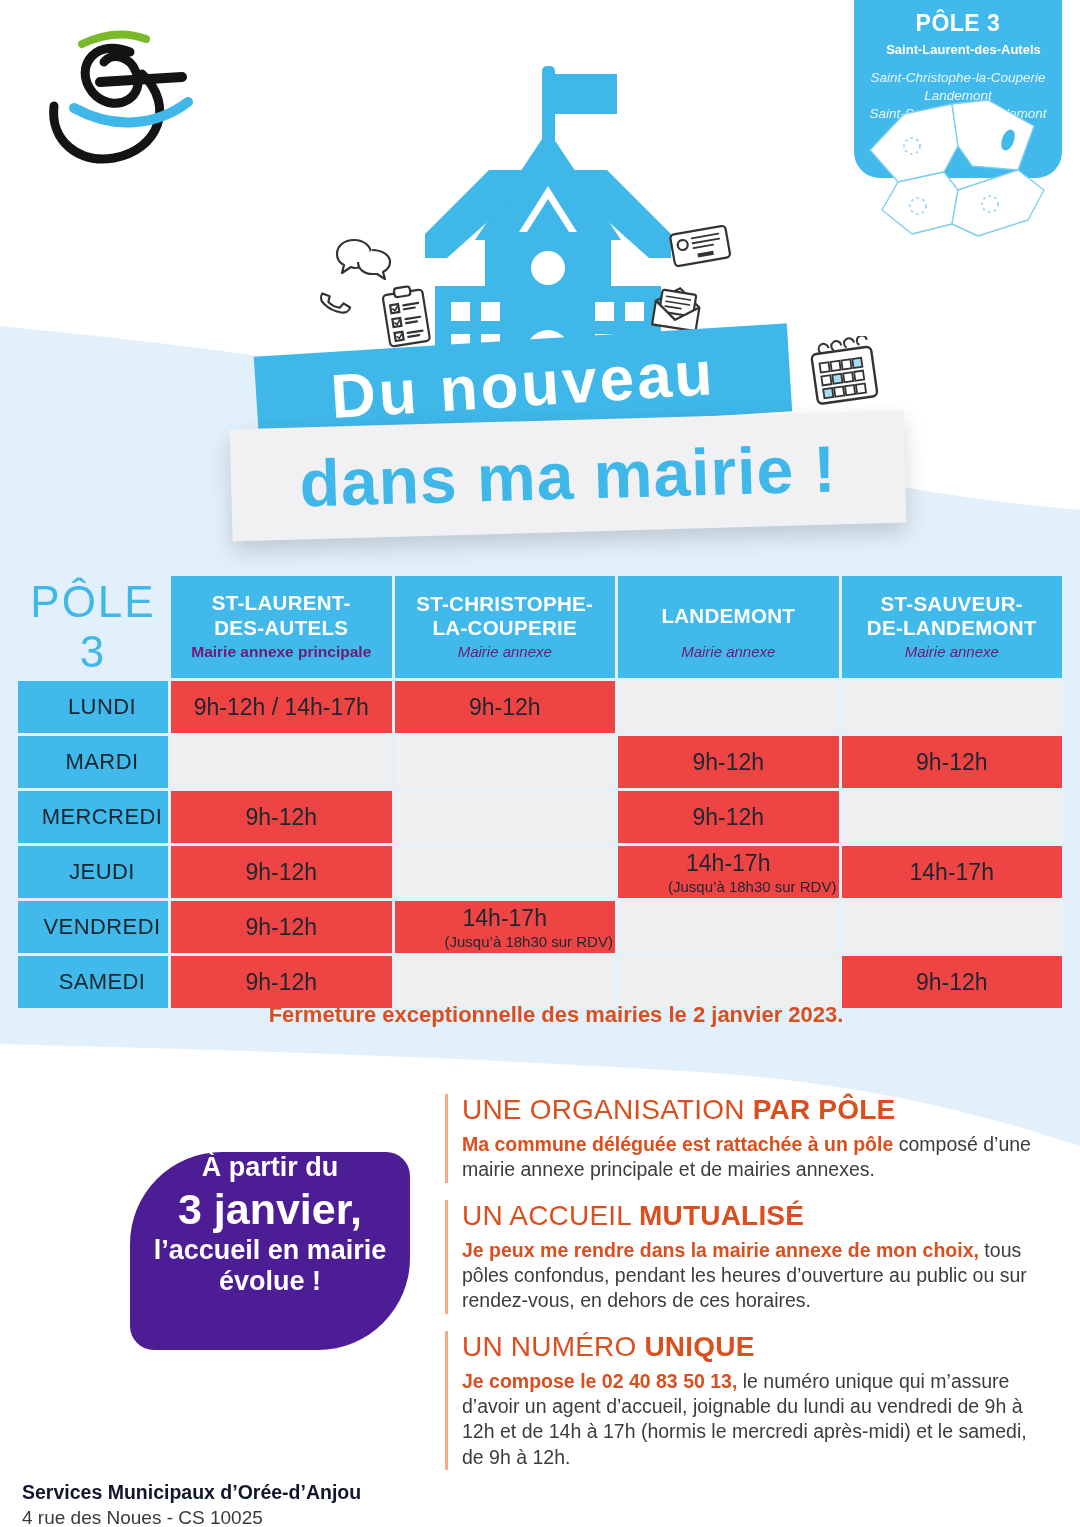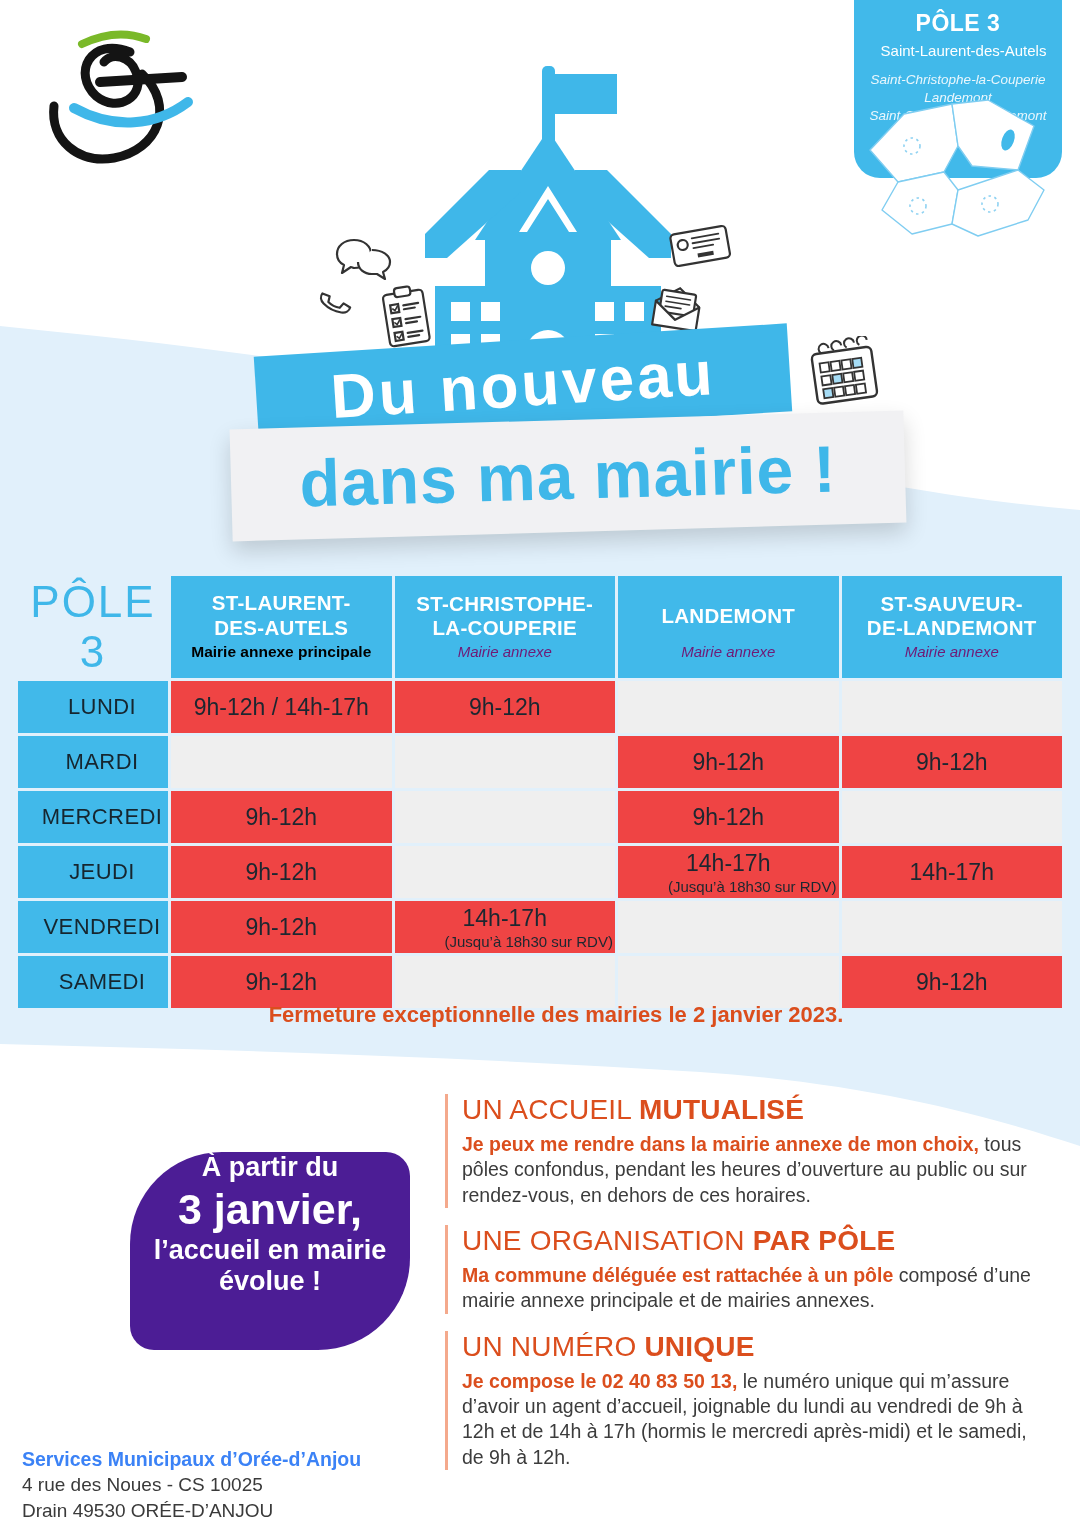--- a/index.html
+++ b/index.html
@@ -12,21 +12,21 @@
 
   
   #logo{left:30px;top:22px;width:170px;height:150px;z-index:3;}
   #logo-text{left:26px;top:132px;width:180px;font-family:"DejaVu Serif",serif;font-style:italic;
              font-size:27px;color:#151515;z-index:3;}
 
   
   #pole-card{right:18px;top:0;width:208px;height:178px;background:#41B9EA;
              border-radius:0 0 26px 26px;z-index:3;color:#fff;text-align:center;}
   #pole-card .title{font-size:23px;font-weight:800;margin-top:10px;letter-spacing:.5px;}
-  #pole-card .main{font-size:15px;font-weight:400;margin-top:5px;margin-left:11px;}
+  #pole-card .main{font-size:13px;font-weight:700;margin-top:5px;margin-left:11px;}
   #pole-card .others{font-size:13.5px;font-style:italic;line-height:1.33;margin-top:12px;color:#eaf7fd;}
   #pole-map{right:20px;top:98px;width:204px;height:140px;z-index:4;}
 
   
   #building{left:423px;top:62px;width:250px;height:320px;z-index:1;}
   .mini-icon{z-index:1;}
 
   
   #banner-blue{left:256px;top:340px;width:534px;height:88px;background:#3FB7E9;
                transform:rotate(-3.6deg);z-index:2;display:flex;align-items:center;justify-content:center;}
@@ -39,21 +39,21 @@
   
   #schedule{left:15px;top:573px;width:1050px;z-index:2;}
   table.sched{width:1050px;border-collapse:separate;border-spacing:3px;table-layout:fixed;}
   table.sched col.daycol{width:150px;}
   th.pole-label{background:transparent;color:#3FB7E9;font-size:44px;font-weight:400;
                 letter-spacing:2px;text-align:center;}
   th.col-h{background:#41B9EA;color:#fff;height:86px;vertical-align:middle;padding:4px 2px 0 2px;}
   .col-name{min-height:50px;display:flex;align-items:center;justify-content:center;
             white-space:pre-line;font-weight:700;font-size:20.5px;line-height:1.18;letter-spacing:.3px;}
   .col-sub{font-size:15px;font-style:italic;font-weight:400;padding:2px 0 7px 0;color:#701a75;}
-  .col-sub.principal{font-style:normal;font-weight:700;font-size:15.5px;color:#000000;}
+  .col-sub.principal{font-style:normal;font-weight:700;font-size:15.5px;color:#701a75;}
   th.day{background:#41B9EA;color:#16262F;font-size:22px;font-weight:500;letter-spacing:.4px;padding-left:19px;}
   td{height:50px;text-align:center;vertical-align:middle;}
   td.open{background:#ef4444;color:#1C2730;}
   td.closed{background:#EFEFEF;}
   td .hours{font-size:23px;font-weight:500;}
   td .note{font-size:15px;margin-top:1px;padding-left:48px;}
 
   
   #closure{left:16px;top:1002px;width:1080px;text-align:center;color:#DB4E1D;
            font-size:22px;font-weight:700;z-index:2;}
@@ -70,21 +70,21 @@
   
   #sections{left:445px;top:1094px;width:605px;z-index:2;}
   .section{border-left:3px solid #F4A98C;padding-left:14px;margin-bottom:17px;}
   .section h2{margin:0 0 6px 0;font-size:28px;font-weight:400;color:#DB4E1D;letter-spacing:.2px;}
   .section h2 b{font-weight:800;}
   .section p{margin:0;font-size:19.5px;line-height:1.3;color:#3C3C3C;}
   .section p .lead{color:#DB4E1D;font-weight:700;}
 
   
   #footer{left:22px;top:1446px;width:700px;z-index:2;font-size:19px;line-height:1.35;color:#3a3a3a;}
-  #footer .f1{font-weight:700;color:#3b82f6;font-size:19.5px;}
+  #footer .f1{font-weight:700;color:#0f172a;font-size:19.5px;margin-top:33px;}
   #footer .bold{font-weight:700;color:#151515;}
 </style>
 </head>
 <body>
 
 <div class="page">
 
   <svg id="bg-band" width="1080" height="1527" viewBox="0 0 1080 1527">
     <path d="M0,326 C200,346 420,372 640,430 C830,478 960,500 1080,510 L1080,1146
              C1000,1120 880,1084 700,1072 C480,1058 240,1050 0,1044 Z" fill="#E1F0FB"></path>
@@ -346,26 +346,26 @@
 
   <div class="abs" id="blob">
     <div class="l1">À partir du</div>
     <div class="l2">3 janvier,</div>
     <div class="l3">l’accueil en mairie</div>
     <div class="l4">évolue !</div>
   </div>
 
   <div class="abs" id="sections">
     <div class="section">
+      <h2><span>UNE ORGANISATION </span><b>PAR PÔLE</b></h2>
+      <p><span class="lead">Ma commune déléguée est rattachée à un pôle</span><span> composé d’une mairie annexe principale et de mairies annexes.</span></p>
+    </div>
+    <div class="section">
       <h2><span>UN ACCUEIL </span><b>MUTUALISÉ</b></h2>
       <p><span class="lead">Je peux me rendre dans la mairie annexe de mon choix,</span><span> tous pôles confondus, pendant les heures d’ouverture au public ou sur rendez-vous, en dehors de ces horaires.</span></p>
-    </div>
-    <div class="section">
-      <h2><span>UNE ORGANISATION </span><b>PAR PÔLE</b></h2>
-      <p><span class="lead">Ma commune déléguée est rattachée à un pôle</span><span> composé d’une mairie annexe principale et de mairies annexes.</span></p>
     </div>
     <div class="section">
       <h2><span>UN NUMÉRO </span><b>UNIQUE</b></h2>
       <p><span class="lead">Je compose le 02 40 83 50 13,</span><span> le numéro unique qui m’assure d’avoir un agent d’accueil, joignable du lundi au vendredi de 9h à 12h et de 14h à 17h (hormis le mercredi après-midi) et le samedi, de 9h à 12h.</span></p>
     </div>
   </div>
 
   <div class="abs" id="footer">
     <div class="f1">Services Municipaux d’Orée-d’Anjou</div>
     <div>4 rue des Noues - CS 10025</div>

